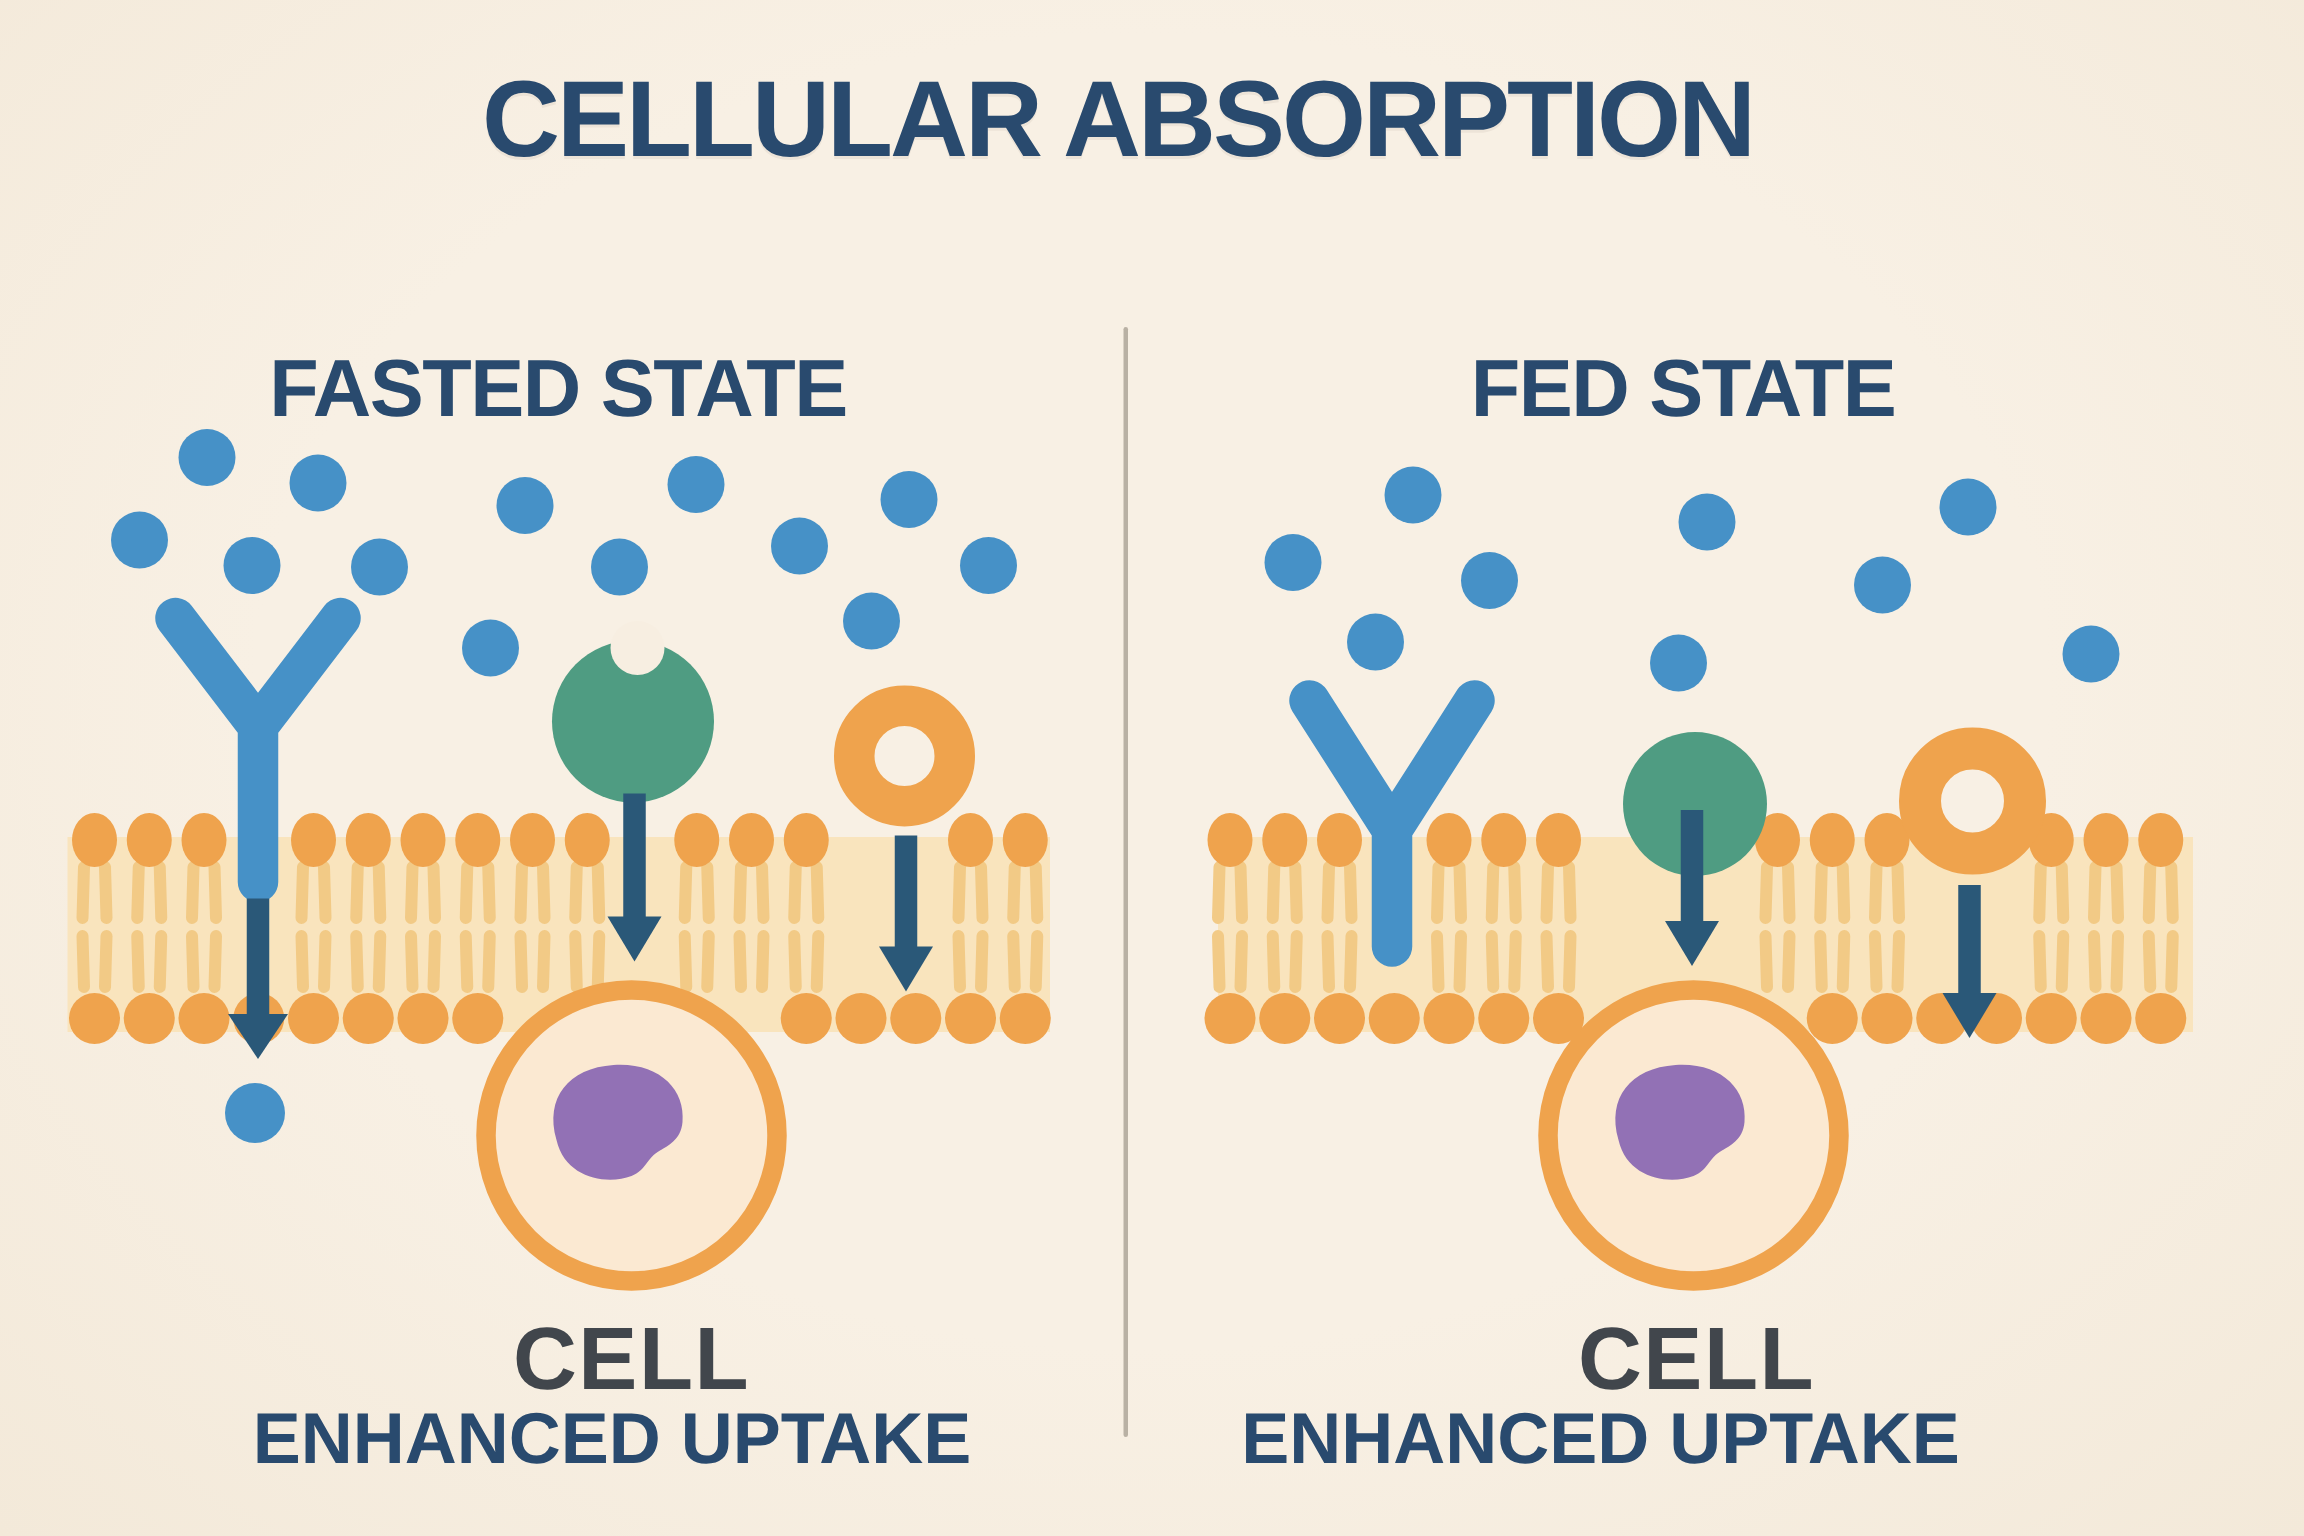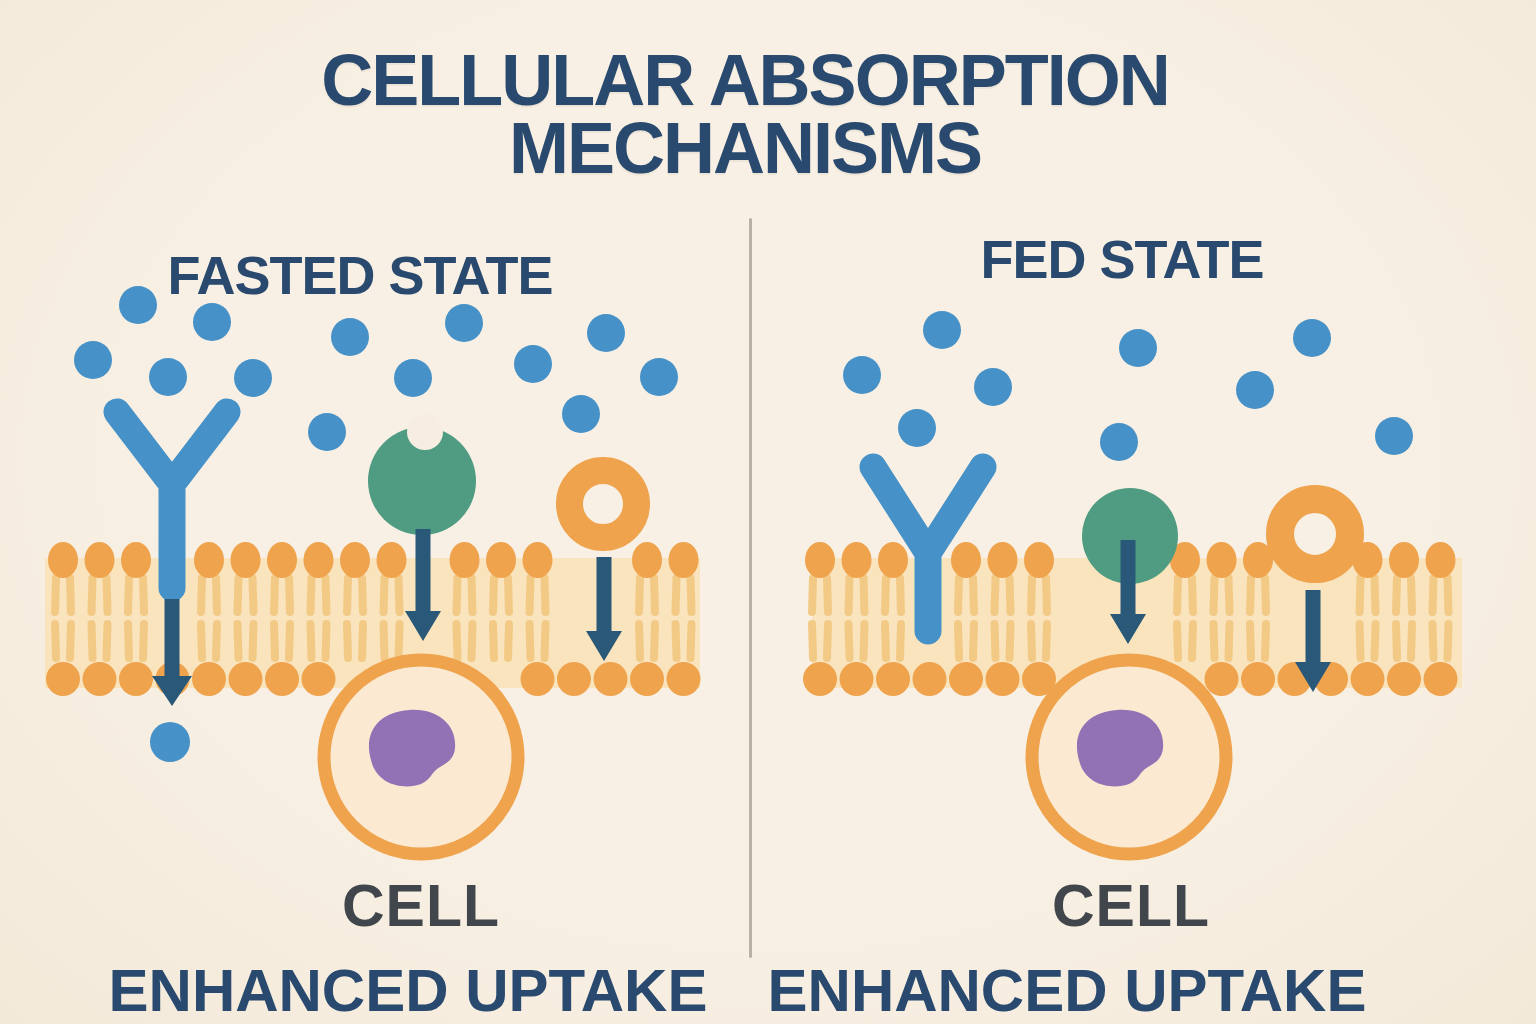--- a/index.html
+++ b/index.html
@@ -11,26 +11,26 @@
   .stage{
     position:relative; width:1536px; height:1024px; overflow:hidden;
     background:radial-gradient(ellipse at 50% 45%, #f8f0e4 55%, #f3e9d9 100%);
     font-family:"Liberation Sans", sans-serif;
   }
   .stage svg{position:absolute; left:0; top:0;}
   .txt{position:absolute; text-align:center; font-weight:bold; color:var(--navy); white-space:nowrap;}
   .title{left:0; top:46px; width:1490px; font-size:72px; line-height:68px; letter-spacing:-2px;
          text-shadow:0 2px 0 rgba(60,50,30,0.06);}
   .heading{top:228px; font-size:54px; letter-spacing:-1px;}
-  .heading.left{left:0; width:720px;margin-top:16px;}
+  .heading.left{left:12px; width:720px;}
   .heading.right{left:750px; width:704px;margin-left:20px;}
   .cell-label{top:872px; width:400px; font-size:59px; letter-spacing:1px; color:var(--gray);}
   .cell-label.left{left:221px;}
   .cell-label.right{left:931px;}
-  .caption{top:956px; width:600px; font-size:60px; letter-spacing:0px;}
+  .caption{top:932px; width:600px; font-size:48px; letter-spacing:0px;}
   .caption.left{left:108px;}
   .caption.right{left:767px;}
   .divider{position:absolute; left:749px; top:218px; width:3px; height:740px;
            background:var(--divider); border-radius:2px;}
 </style>
 </head>
 <body>
 
 <div class="stage">
 
@@ -271,21 +271,20 @@
         <circle cx="1138" cy="348" r="19" fill="var(--blue)"></circle>
         <circle cx="1119" cy="442" r="19" fill="var(--blue)"></circle>
         <circle cx="1255" cy="390" r="19" fill="var(--blue)"></circle>
         <circle cx="1312" cy="338" r="19" fill="var(--blue)"></circle>
         <circle cx="1394" cy="436" r="19" fill="var(--blue)"></circle>
       </g>
   </svg>
 
   <div class="txt title">
     <div>CELLULAR ABSORPTION</div>
-    <div>MECHANISMS</div>
   </div>
 
   <div class="txt heading left">FASTED STATE</div>
   <div class="txt heading right">FED STATE</div>
 
   <div class="txt cell-label left">CELL</div>
   <div class="txt cell-label right">CELL</div>
 
   <div class="txt caption left">ENHANCED UPTAKE</div>
   <div class="txt caption right">ENHANCED UPTAKE</div>

